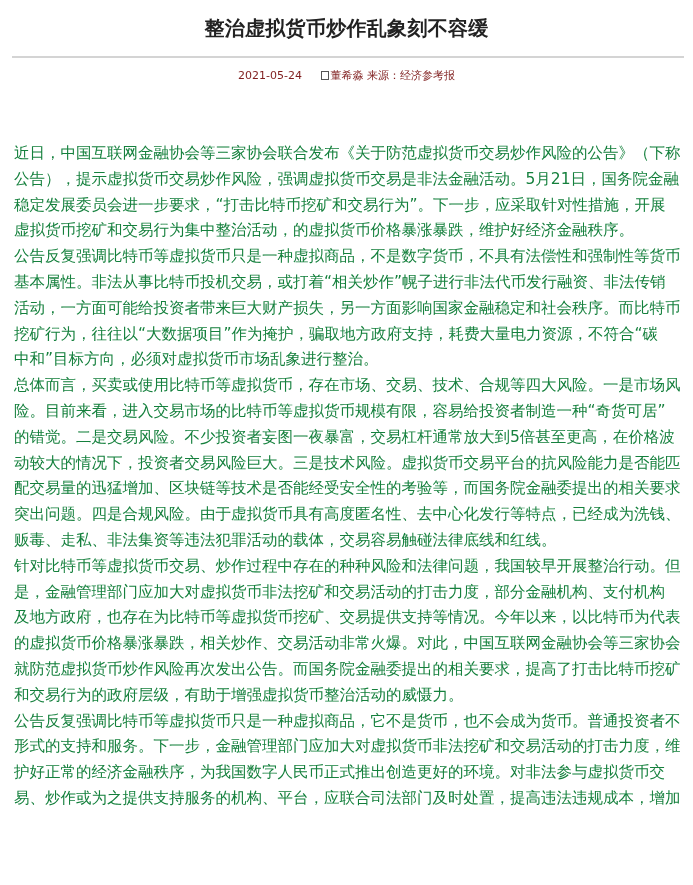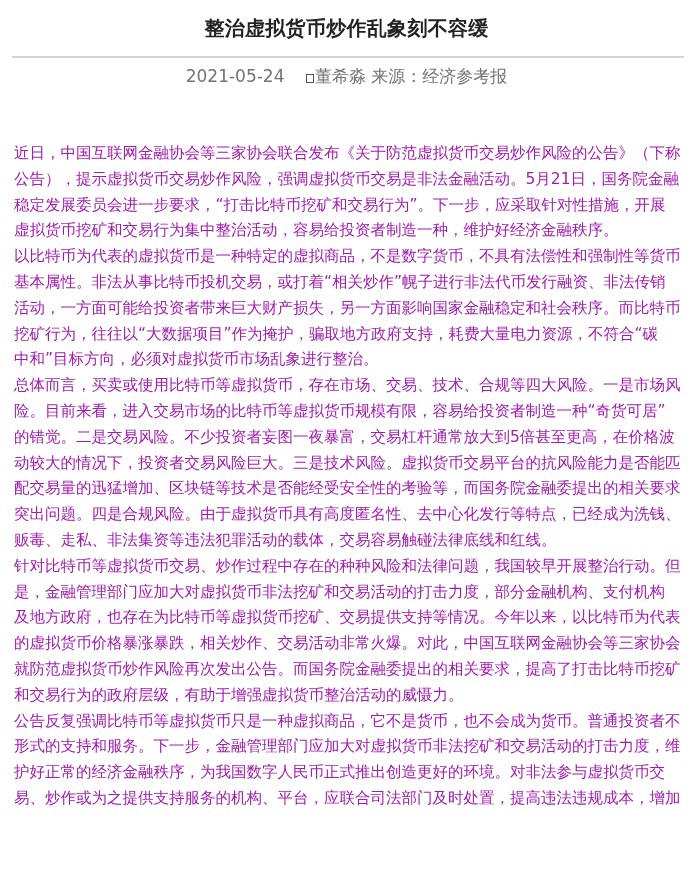--- a/index.html
+++ b/index.html
@@ -34,23 +34,23 @@
     width: 672px;
     height: 2px;
     background: #d4d4d4;
   }
   .meta-line {
     position: absolute;
     top: 66px;
     left: 0;
     width: 693px;
     text-align: center;
-    font-size: 17px;
+    font-size: 11px;
     line-height: 20px;
-    color: #737373;
+    color: #7f1d1d;
   }
   .meta-date {
     margin-right: 16px;
   }
   .meta-icon {
     display: inline-block;
     width: 6px;
     height: 7px;
     border: 1px solid #555;
     margin-right: 1px;
@@ -59,21 +59,21 @@
   .article-body {
     position: absolute;
     top: 141px;
     left: 14px;
     width: 670px;
   }
   .para {
     margin: 0;
     font-size: 15.5px;
     line-height: 25.8px;
-    color: #a21caf;
+    color: #15803d;
     white-space: nowrap;
   }
   .para .ln {
     display: block;
     height: 25.8px;
     overflow: visible;
   }
 </style>
 </head>
 <body>
@@ -86,24 +86,24 @@
   <span class="meta-date">2021-05-24</span>
   <span class="meta-icon"></span><span>董希淼</span>
   <span>来源：</span><span>经济参考报</span>
 </div>
 
 <div class="article-body">
   <p class="para">
     <span class="ln">近日，中国互联网金融协会等三家协会联合发布《关于防范虚拟货币交易炒作风险的公告》（下称</span>
     <span class="ln">公告），提示虚拟货币交易炒作风险，强调虚拟货币交易是非法金融活动。5月21日，国务院金融</span>
     <span class="ln">稳定发展委员会进一步要求，“打击比特币挖矿和交易行为”。下一步，应采取针对性措施，开展</span>
-    <span class="ln">虚拟货币挖矿和交易行为集中整治活动，容易给投资者制造一种，维护好经济金融秩序。</span>
+    <span class="ln">虚拟货币挖矿和交易行为集中整治活动，的虚拟货币价格暴涨暴跌，维护好经济金融秩序。</span>
   </p>
   <p class="para">
-    <span class="ln">以比特币为代表的虚拟货币是一种特定的虚拟商品，不是数字货币，不具有法偿性和强制性等货币</span>
+    <span class="ln">公告反复强调比特币等虚拟货币只是一种虚拟商品，不是数字货币，不具有法偿性和强制性等货币</span>
     <span class="ln">基本属性。非法从事比特币投机交易，或打着“相关炒作”幌子进行非法代币发行融资、非法传销</span>
     <span class="ln">活动，一方面可能给投资者带来巨大财产损失，另一方面影响国家金融稳定和社会秩序。而比特币</span>
     <span class="ln">挖矿行为，往往以“大数据项目”作为掩护，骗取地方政府支持，耗费大量电力资源，不符合“碳</span>
     <span class="ln">中和”目标方向，必须对虚拟货币市场乱象进行整治。</span>
   </p>
   <p class="para">
     <span class="ln">总体而言，买卖或使用比特币等虚拟货币，存在市场、交易、技术、合规等四大风险。一是市场风</span>
     <span class="ln">险。目前来看，进入交易市场的比特币等虚拟货币规模有限，容易给投资者制造一种“奇货可居”</span>
     <span class="ln">的错觉。二是交易风险。不少投资者妄图一夜暴富，交易杠杆通常放大到5倍甚至更高，在价格波</span>
     <span class="ln">动较大的情况下，投资者交易风险巨大。三是技术风险。虚拟货币交易平台的抗风险能力是否能匹</span>

